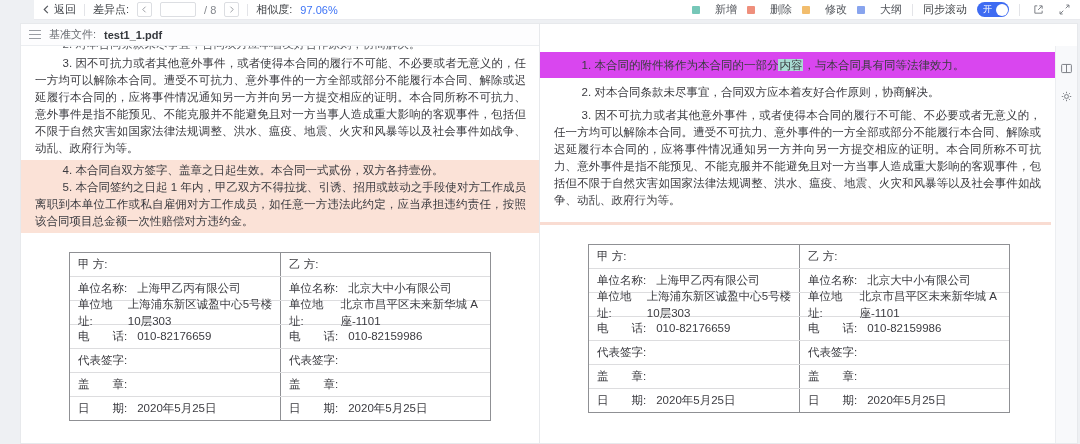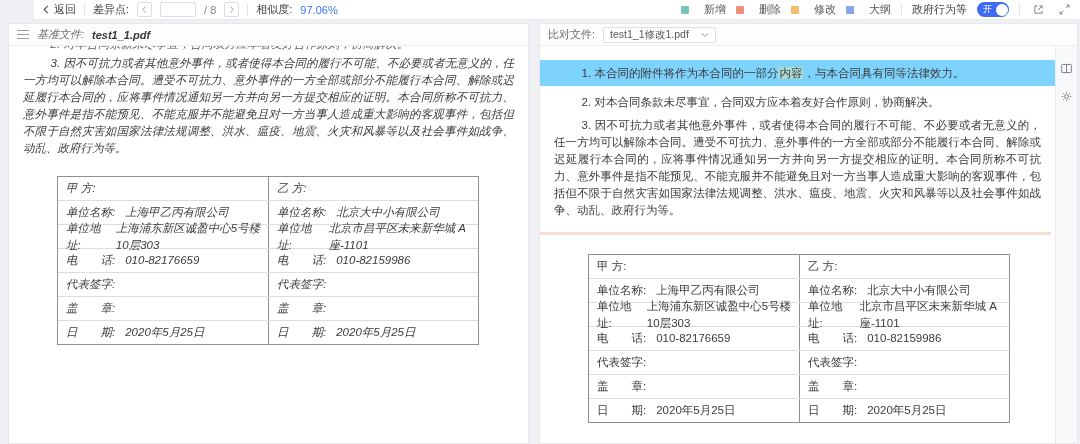--- a/index.html
+++ b/index.html
@@ -26,21 +26,21 @@
     display:flex; align-items:center; cursor:pointer; }
   .toggle-text { color:#fff; font-size:9px; margin-left:6px; }
   .toggle-knob { position:absolute; right:1.5px; top:1.5px; width:12px; height:12px;
     border-radius:50%; background:#fff; }
   .tb-icon { width:16px; height:16px; display:flex; align-items:center; justify-content:center;
     color:#7b7e85; cursor:pointer; }
 
   
   .content { position:absolute; top:21px; left:0; right:0; bottom:0; }
   .panel { position:absolute; top:2px; bottom:0; background:#fff; border:1px solid #e7e9ec; }
-  .panel-left  { left:8px;  width:521px;font-style:italic; }
+  .panel-left  { left:20px;  width:521px; }
   .panel-right { left:539px; width:539px; }
   .panel-header { height:22px; display:flex; align-items:center; gap:8px; padding:0 8px;
     background:#fdfdfe; border-bottom:1px solid #eceef1; font-size:11px; color:#6a6d73; }
   .file-name { font-weight:bold; color:#34373c; }
   .burger { width:12px; height:9px; border-top:1.5px solid #9a9da3; border-bottom:1.5px solid #9a9da3;
     position:relative; cursor:pointer; }
   .burger::after { content:""; position:absolute; left:0; right:0; top:2.6px; height:1.5px; background:#9a9da3; }
   .file-select { display:flex; align-items:center; gap:12px; border:1px solid #dcdee2; border-radius:2px;
     height:16px; padding:0 6px; font-size:10.5px; color:#55585e; background:#fff; cursor:pointer; }
 
@@ -49,21 +49,21 @@
   .panel-right .doc { right:22px; }
   .rail { position:absolute; top:22px; right:0; bottom:0; width:22px; background:#f8f9fb;
     border-left:1px solid #eceef1; display:flex; flex-direction:column; align-items:center;
     padding-top:14px; gap:12px; color:#8b8f99; }
 
   p.para { text-indent:2.4em; text-align:justify; margin:0; }
   .clipped { height:7px; overflow:hidden; }
   .clipped span { display:block; transform:translateY(-10px); white-space:nowrap;
     text-indent:2.4em; color:#5a5d62; }
   .deleted-block { margin:3px -14px 0; padding:2px 14px 3px; background:#fbe2d7; cursor:pointer; }
-  .current-row { margin:8px -14px; padding:5px 14px 4px; background:#7dd3fc; text-indent:2.4em;
+  .current-row { margin:0 -14px; padding:5px 14px 4px; background:#d946ef; text-indent:2.4em;
     text-align:justify; }
   .added-span { background:#a9dbd2; padding:0 1px; cursor:pointer; }
   .deletion-marker { height:3px; background:#f9dcd2; margin:13px -10px 0 -14px; }
 
   
   .contract-table { margin:19px 0 0 34px; width:422px; border:1px solid #8f9094;
     border-collapse:collapse; }
   .t-row { display:flex; border-top:1px solid #dddddf; }
   .t-row:first-child { border-top:none; }
   .t-cell { width:50%; height:23px; display:flex; align-items:center; padding-left:8px;
@@ -117,21 +117,21 @@
     </div>
     <div class="legend-item">
       <span class="legend-swatch" style="background-color: rgb(242, 189, 109);"></span>
       <span>修改</span>
     </div>
     <div class="legend-item">
       <span class="legend-swatch" style="background-color: rgb(136, 164, 238);"></span>
       <span>大纲</span>
     </div>
     <div class="tb-divider"></div>
-    <span>政府行为等</span>
+    <span>同步滚动</span>
     <div class="toggle">
       <span class="toggle-text">开</span>
       <span class="toggle-knob"></span>
     </div>
     <div class="tb-divider"></div>
     <div class="tb-icon">
       <svg width="13" height="13" viewBox="0 0 16 16" fill="none" stroke="currentColor" stroke-width="1.2">
         <path d="M6.5 3.5 H3.5 V12.5 H12.5 V9.5"></path>
           <path d="M9 3.5 H12.5 V7"></path>
           <path d="M12.2 3.8 L7.5 8.5"></path>
@@ -152,20 +152,24 @@
     <div class="panel-header">
       <span class="burger"></span>
       <span>基准文件:</span>
       <span class="file-name">test1_1.pdf</span>
     </div>
     <div class="doc">
       <div class="clipped">
         <span>2. 对本合同条款未尽事宜，合同双方应本着友好合作原则，协商解决。</span>
       </div>
       <p class="para" style="margin-top:2px">3. 因不可抗力或者其他意外事件，或者使得本合同的履行不可能、不必要或者无意义的，任一方均可以解除本合同。遭受不可抗力、意外事件的一方全部或部分不能履行本合同、解除或迟延履行本合同的，应将事件情况通知另一方并向另一方提交相应的证明。本合同所称不可抗力、意外事件是指不能预见、不能克服并不能避免且对一方当事人造成重大影响的客观事件，包括但不限于自然灾害如国家法律法规调整、洪水、瘟疫、地震、火灾和风暴等以及社会事件如战争、动乱、政府行为等。</p>
+      <div class="deleted-block">
+        <p class="para">4. 本合同自双方签字、盖章之日起生效。本合同一式贰份，双方各持壹份。</p>
+        <p class="para">5. 本合同签约之日起 1 年内，甲乙双方不得拉拢、引诱、招用或鼓动之手段使对方工作成员离职到本单位工作或私自雇佣对方工作成员，如任意一方违法此约定，应当承担违约责任，按照该合同项目总金额一次性赔偿对方违约金。</p>
+      </div>
       <div class="contract-table" id="base-table">
           <div class="t-row">
             <div class="t-cell">
               <span class="t-lab">甲 方:</span>
               <span class="t-val"></span>
             </div>
             <div class="t-cell">
               <span class="t-lab">乙 方:</span>
               <span class="t-val"></span>
             </div>
@@ -228,31 +232,20 @@
             <div class="t-cell">
               <span class="t-lab">日　　期:</span>
               <span class="t-val">2020年5月25日</span>
             </div>
           </div>
         </div>
     </div>
   </div>
 
   <div class="panel panel-right">
-    <div class="panel-header">
-      <span>比对文件:</span>
-      <div class="file-select">
-        <span>test1_1修改1.pdf</span>
-        <span>
-          <svg width="8" height="6" viewBox="0 0 10 7">
-              <polyline points="1,1.5 5,5.5 9,1.5" fill="none" stroke="#b3b6bc" stroke-width="1.3"></polyline>
-            </svg>
-        </span>
-      </div>
-    </div>
     <div class="doc">
       <div style="height:6px"></div>
       <div class="current-row">
         <span>1. 本合同的附件将作为本合同的一部分</span><span class="added-span">内容</span><span>，与本合同具有同等法律效力。</span>
       </div>
       <p class="para" style="margin-top:6px">2. 对本合同条款未尽事宜，合同双方应本着友好合作原则，协商解决。</p>
       <p class="para" style="margin-top:6px">3. 因不可抗力或者其他意外事件，或者使得本合同的履行不可能、不必要或者无意义的，任一方均可以解除本合同。遭受不可抗力、意外事件的一方全部或部分不能履行本合同、解除或迟延履行本合同的，应将事件情况通知另一方并向另一方提交相应的证明。本合同所称不可抗力、意外事件是指不能预见、不能克服并不能避免且对一方当事人造成重大影响的客观事件，包括但不限于自然灾害如国家法律法规调整、洪水、瘟疫、地震、火灾和风暴等以及社会事件如战争、动乱、政府行为等。</p>
       <div class="deletion-marker"></div>
       <div class="contract-table" id="compare-table">
           <div class="t-row">

